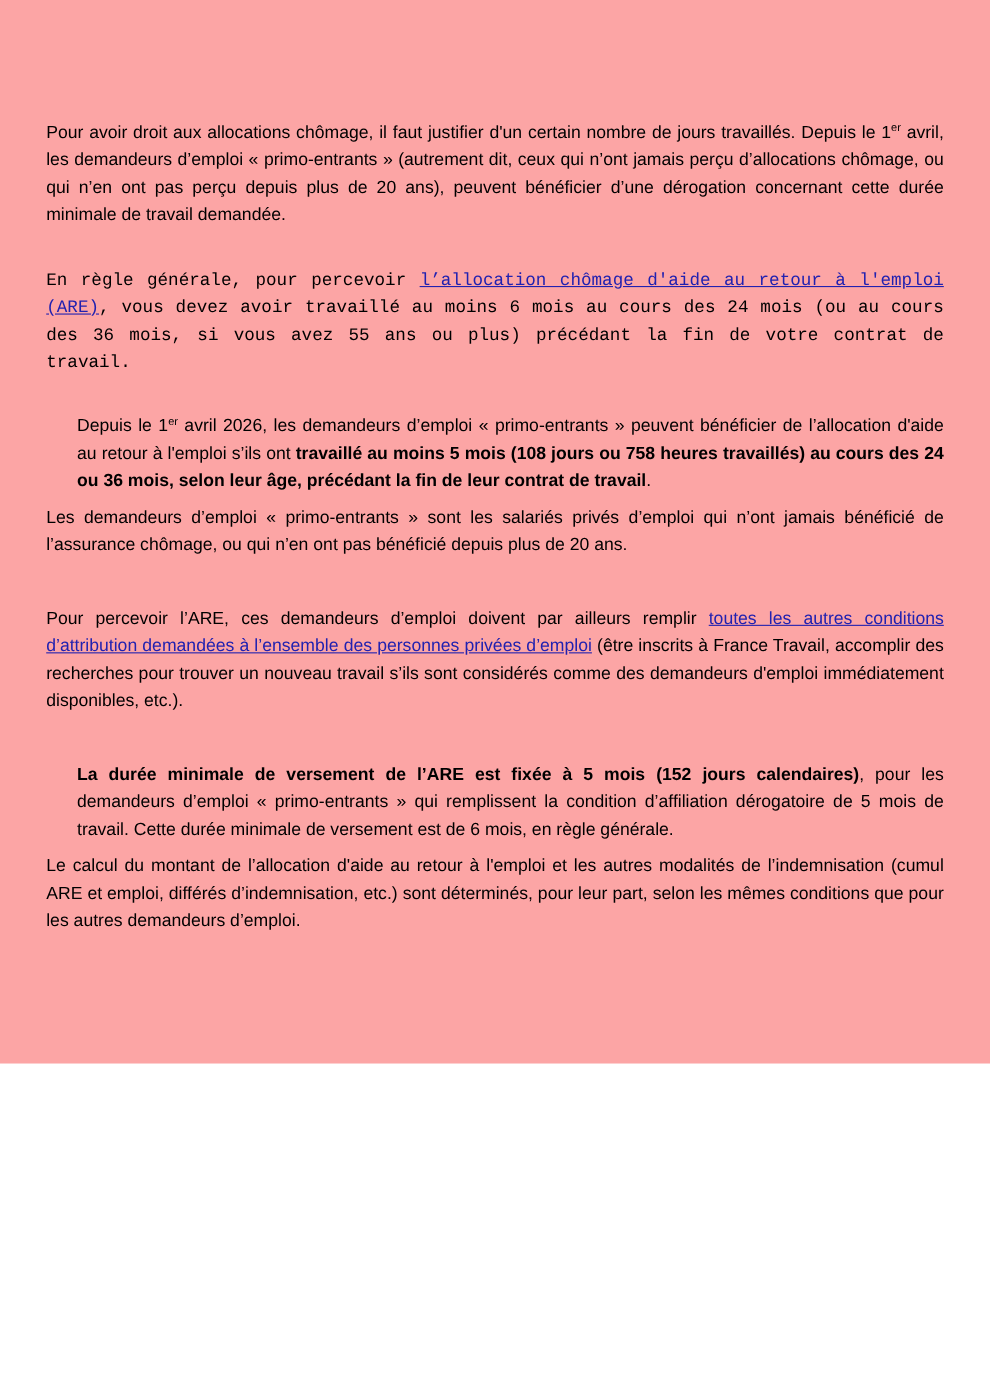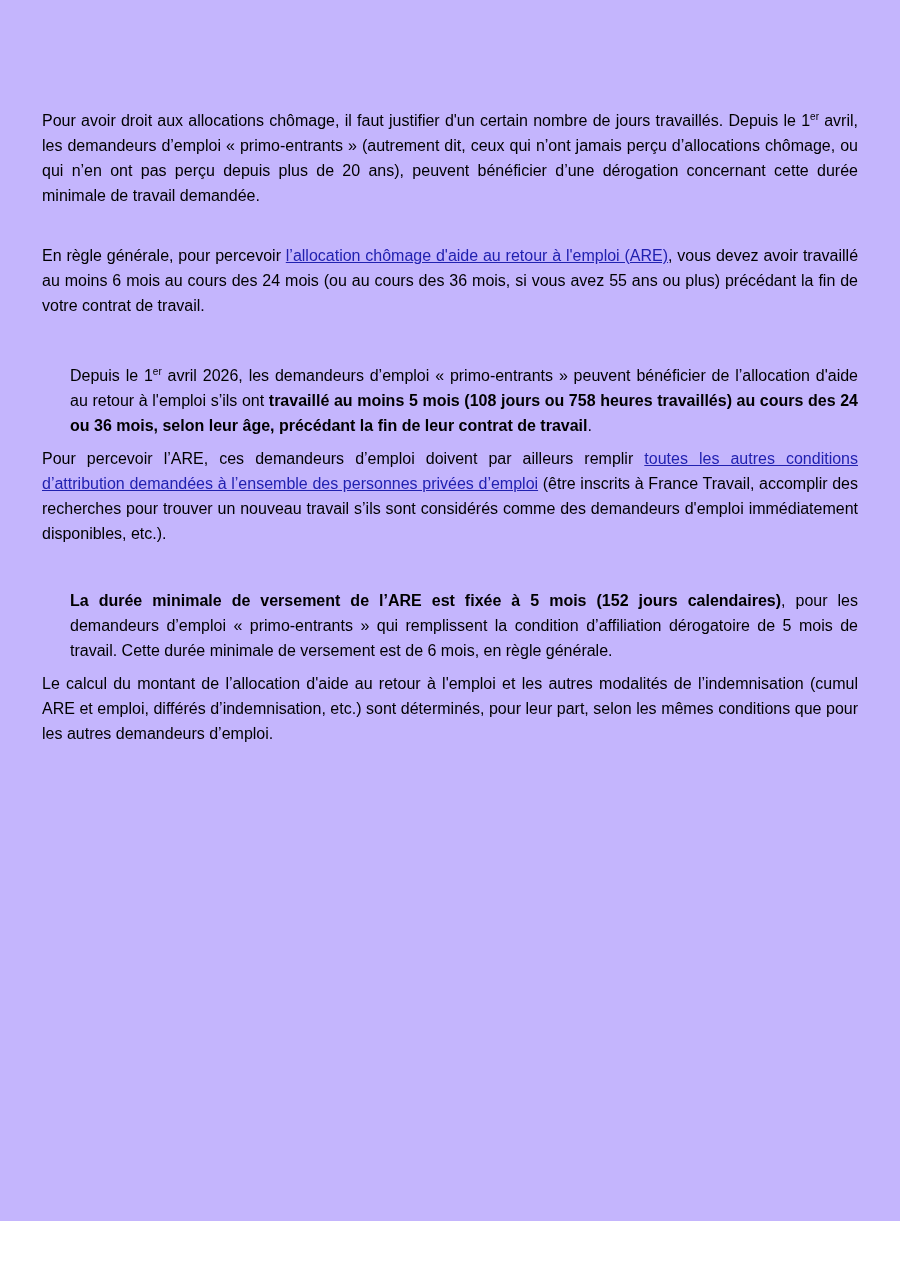--- a/index.html
+++ b/index.html
@@ -3,40 +3,40 @@
 <meta charset="utf-8">
 <style>
   html, body {
     margin: 0;
     padding: 0;
     background: #ffffff;
   }
   .page {
     position: relative;
     width: 900px;
-    height: 1221px;
-    background: #c4b5fd;
+    height: 967px;
+    background: #fca5a5;
     overflow: hidden;
   }
   .content {
     position: absolute;
     left: 42px;
     top: 108px;
     width: 816px;
     color: #000000;
     font-family: "Liberation Sans", sans-serif;
     font-size: 16px;
     line-height: 25px;
     text-align: justify;
   }
   .content p {
     margin: 0 0 12px 0;
   }
   p.gap-a { margin-bottom: 35px; }  
-  p.gap-b { margin-bottom: 45px; }  
+  p.gap-b { margin-bottom: 32px; font-family: Liberation Mono, monospace; }  
   p.gap-c { margin-bottom: 8px; margin-left: 28px;  }  
   p.gap-d { margin-bottom: 42px; }  
   a.doc-link {
     color: #2121b0;
     text-decoration: underline;
     cursor: pointer;
   }
   strong { font-weight: bold; }
   sup {
     font-size: 10px;
@@ -49,20 +49,21 @@
 
 <div class="page">
   <div class="content">
 
     <p class="gap-a"><span>Pour avoir droit aux allocations chômage, il faut justifier d'un certain nombre de jours travaillés. Depuis le 1</span><sup>er</sup><span> avril, les demandeurs d’emploi «&nbsp;primo-entrants&nbsp;» (autrement dit, ceux qui n’ont jamais perçu d’allocations chômage, ou qui n’en ont pas perçu depuis plus de 20 ans), peuvent bénéficier d’une dérogation concernant cette durée minimale de travail demandée.</span></p>
 
     <p class="gap-b"><span>En règle générale, pour percevoir </span><a class="doc-link">l’allocation chômage d'aide au retour à l'emploi (ARE)</a><span>, vous devez avoir travaillé au moins 6 mois au cours des 24 mois (ou au cours des 36 mois, si vous avez 55 ans ou plus) précédant la fin de votre contrat de travail.</span></p>
 
     <p class="gap-c"><span>Depuis le 1</span><sup>er</sup><span> avril 2026, les demandeurs d’emploi «&nbsp;primo-entrants&nbsp;» peuvent bénéficier de l’allocation d'aide au retour à l'emploi s’ils ont </span><strong>travaillé au moins 5 mois (108 jours ou 758 heures travaillés) au cours des 24 ou 36 mois, selon leur âge, précédant la fin de leur contrat de travail</strong><span>.</span></p>
 
+    <p class="gap-d"><span>Les demandeurs d’emploi «&nbsp;primo-entrants&nbsp;» sont les salariés privés d’emploi qui n’ont jamais bénéficié de l’assurance chômage, ou qui n’en ont pas bénéficié depuis plus de 20 ans.</span></p>
 
     <p class="gap-d"><span>Pour percevoir l’ARE, ces demandeurs d’emploi doivent par ailleurs remplir </span><a class="doc-link">toutes les autres conditions d’attribution demandées à l’ensemble des personnes privées d’emploi</a><span> (être inscrits à France Travail, accomplir des recherches pour trouver un nouveau travail s’ils sont considérés comme des demandeurs d'emploi immédiatement disponibles, etc.).</span></p>
 
     <p class="gap-c"><strong>La durée minimale de versement de l’ARE est fixée à 5 mois (152 jours calendaires)</strong><span>, pour les demandeurs d’emploi «&nbsp;primo-entrants&nbsp;» qui remplissent la condition d’affiliation dérogatoire de 5 mois de travail. Cette durée minimale de versement est de 6 mois, en règle générale.</span></p>
 
     <p><span>Le calcul du montant de l’allocation d'aide au retour à l'emploi et les autres modalités de l’indemnisation (cumul ARE et emploi, différés d’indemnisation, etc.) sont déterminés, pour leur part, selon les mêmes conditions que pour les autres demandeurs d’emploi.</span></p>
 
   </div>
 </div>
 

